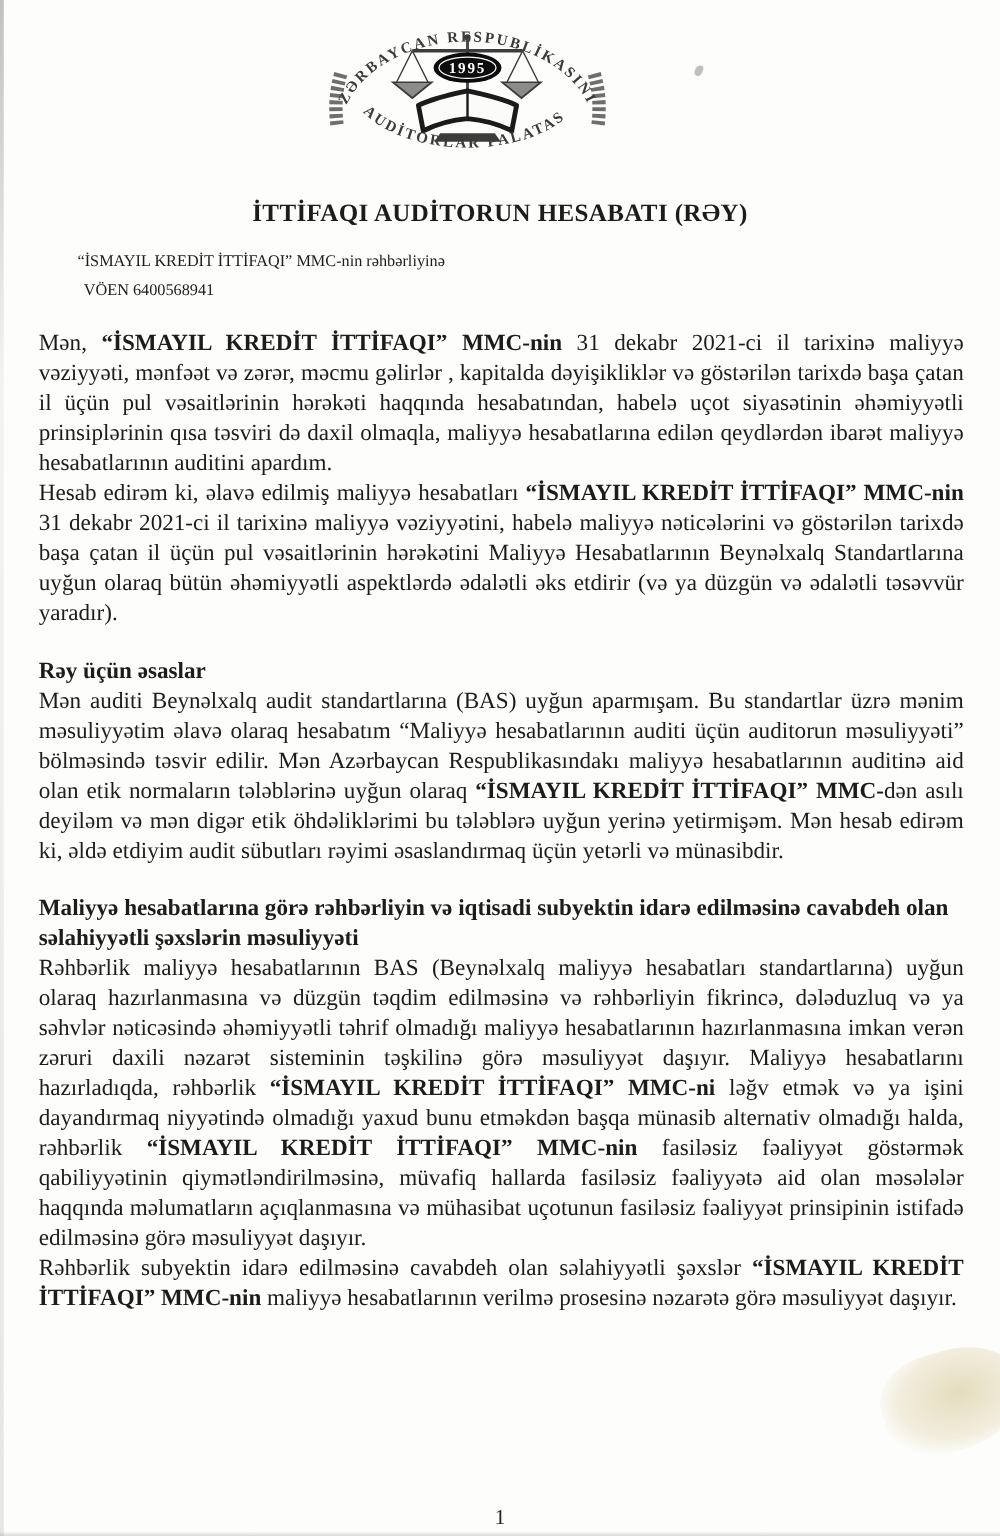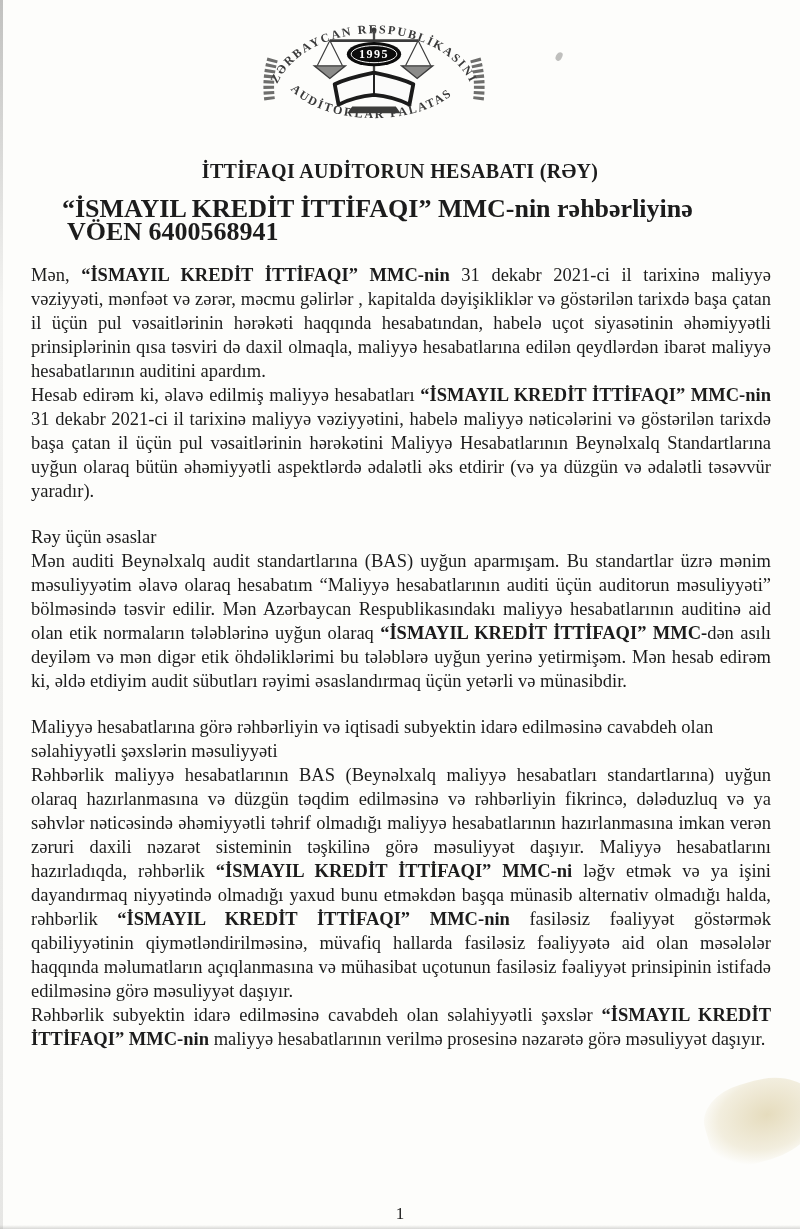--- a/index.html
+++ b/index.html
@@ -19,25 +19,25 @@
   .speck{position:absolute;left:556px;top:52px;width:6px;height:9px;
     background:#8d8d8b;border-radius:60% 40% 50% 50%;transform:rotate(25deg);opacity:.55;}
   .stain{position:absolute;right:-20px;top:1080px;width:115px;height:80px;
     background:radial-gradient(ellipse at 55% 45%,rgba(228,218,186,.95),rgba(233,225,198,.55) 55%,rgba(240,236,220,0) 78%);
     transform:rotate(-16deg);border-radius:45% 55% 60% 40%;}
   .logo{display:block;margin:10px 0 0 260px;width:228px;height:132px;}
   .logo text{font-family:"Liberation Serif","DejaVu Serif",serif;}
   .arc-text{font-size:12.5px;font-weight:bold;fill:#3b3b3b;letter-spacing:2px;}
   .year-text{font-size:12.5px;font-weight:bold;fill:#ffffff;letter-spacing:1.5px;}
   .title{margin-top:18px;text-align:center;font-weight:bold;font-size:20px;letter-spacing:.3px;}
-  .addressee{margin-top:14px;margin-left:62px;font-weight:bold;font-size:26px;line-height:23px;}
+  .addressee{margin-top:14px;margin-left:62px;font-weight:normal;font-size:13px;line-height:23px;}
   .addressee .voen{margin-left:5px;}
   .body{margin:20px 29px 0 31px;font-size:18.5px;line-height:24px;text-align:justify;}
   .body p{margin:0;}
-  .body p.h{font-weight:normal;text-align:left;}
+  .body p.h{font-weight:bold;text-align:left;}
   .sp{margin-top:22px !important;}
   .sp2{margin-top:27px !important;}
   .b{font-weight:bold;}
   .footer-page{position:absolute;bottom:5px;left:0;width:100%;text-align:center;font-size:17px;color:#222;}
 </style>
 </head>
 <body>
 
 <div class="page">
 

